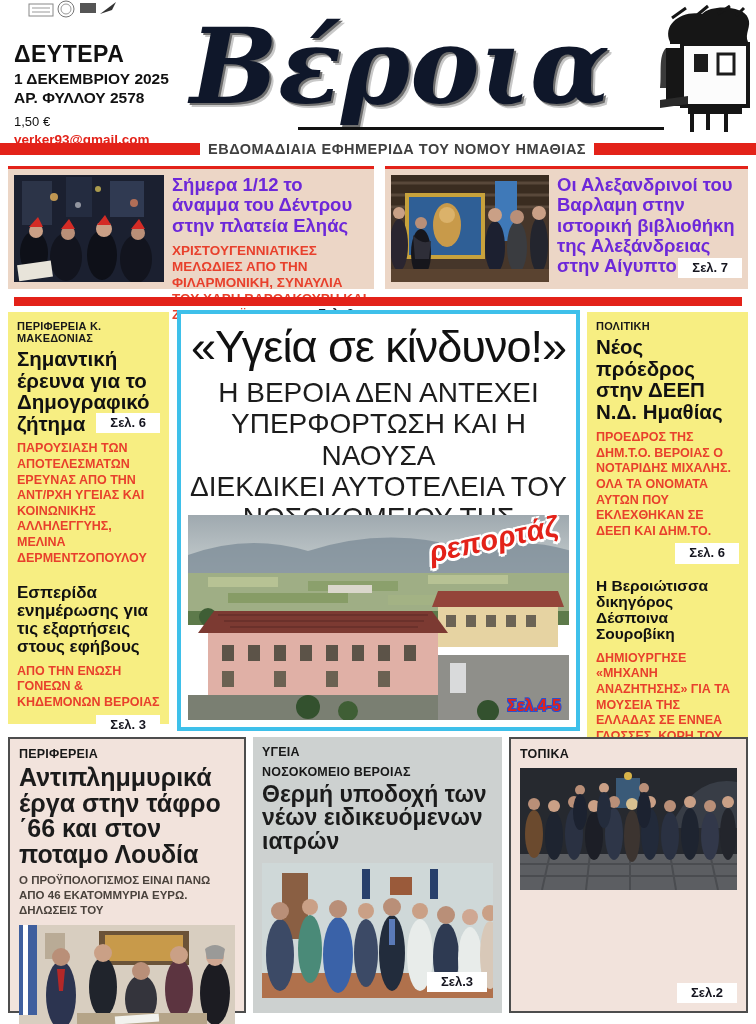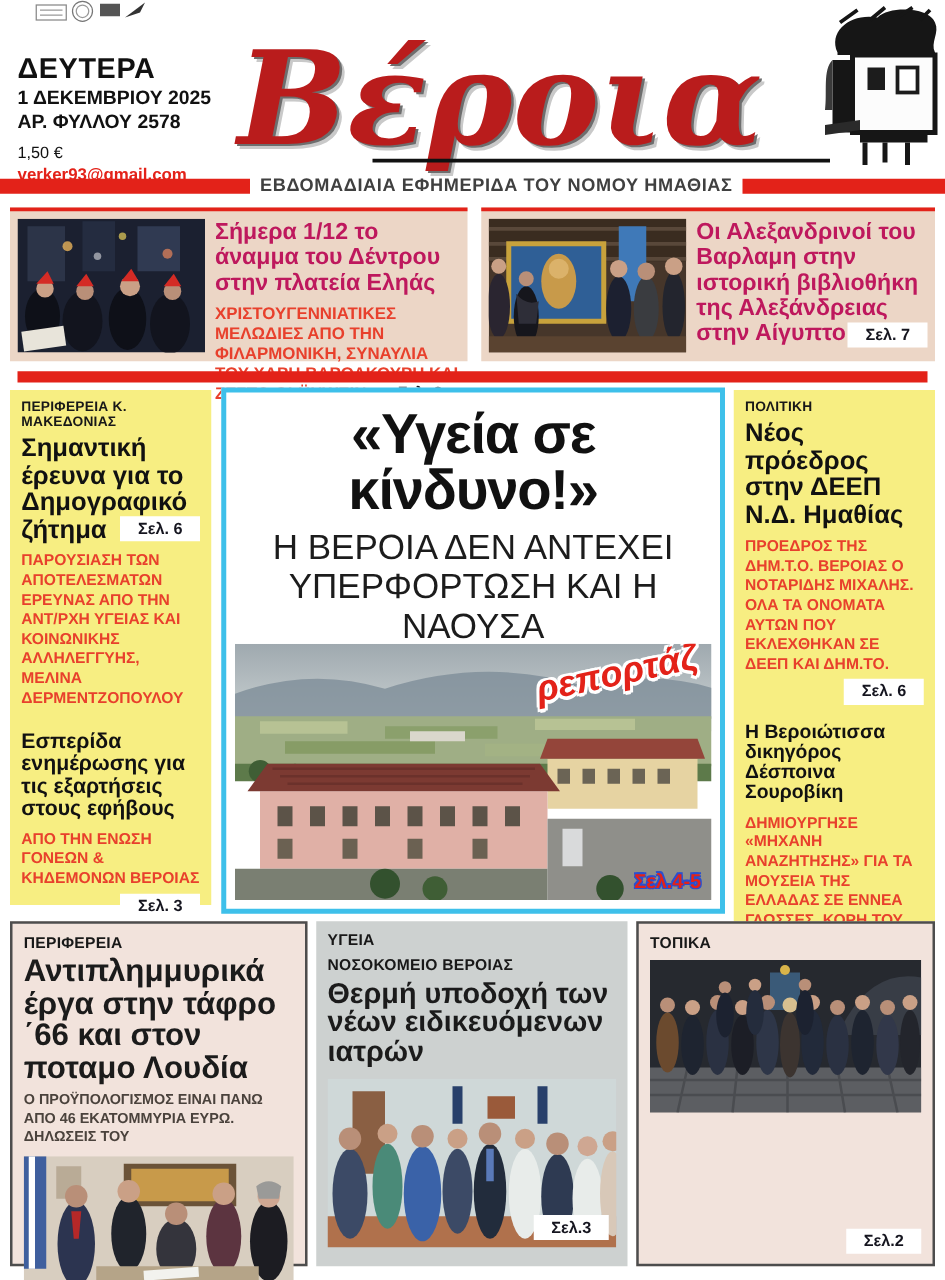--- a/index.html
+++ b/index.html
@@ -5,39 +5,39 @@
   html,body{margin:0;padding:0;background:#e8e8e8;}
   .page{position:relative;width:756px;height:1024px;background:#fff;overflow:hidden;
         font-family:"Liberation Sans",sans-serif;color:#111;}
   
   .stamps{position:absolute;left:28px;top:0;display:flex;gap:6px;align-items:flex-start;}
   .issue-info{position:absolute;left:14px;top:40px;line-height:1.25;}
   .issue-info .day{font-size:23px;font-weight:bold;letter-spacing:.5px;}
   .issue-info .date,.issue-info .no{font-size:15.5px;font-weight:bold;}
   .issue-info .price{font-size:13px;margin-top:6px;}
   .issue-info .email{font-size:13.5px;color:#e32219;font-weight:bold;margin-top:2px;}
-  .masthead{position:absolute;left:140px;top:24px;width:520px;text-align:center;
+  .masthead{position:absolute;left:140px;top:12px;width:520px;text-align:center;
             font-family:"DejaVu Serif",serif;font-style:italic;font-weight:bold;
-            font-size:104px;line-height:1.05;color:#b91c1c;
+            font-size:104px;line-height:1.05;color:#0f172a;
             text-shadow:2px 2px 0 #6e6e6e,4px 4px 0 #c9c9c9;}
   .masthead-rule{position:absolute;left:298px;top:127px;width:366px;height:3px;background:#111;}
   .house-logo{position:absolute;left:652px;top:4px;width:100px;height:130px;}
   .tagline-bar{position:absolute;left:0;top:141px;width:756px;height:16px;display:flex;align-items:center;}
   .tagline-bar .redseg{background:#e32219;height:12px;}
   .tagline-bar .redseg.l{width:200px;}
   .tagline-bar .redseg.r{flex:1;}
   .tagline-text{color:#404040;font-weight:bold;font-size:14.5px;letter-spacing:.5px;padding:0 8px;white-space:nowrap;}
   
   .topbox{position:absolute;top:166px;height:123px;background:#ecd6c6;border-top:3px solid #e32219;
           box-sizing:border-box;display:flex;padding:6px;gap:8px;}
   .topbox.b1{left:8px;width:366px;}
   .topbox.b2{left:385px;width:363px;}
   .topbox .photo{flex:0 0 auto;}
   .topbox .txt{flex:1;display:flex;flex-direction:column;}
-  .tb-head{font-size:18.5px;font-weight:bold;color:#be185d;line-height:1.1;}
+  .tb-head{font-size:18.5px;font-weight:bold;color:#6d28d9;line-height:1.1;}
   .tb-sub{font-size:13.5px;font-weight:bold;color:#e8402c;line-height:1.18;margin-top:7px;}
   .page-label{display:inline-block;background:#fff;color:#15151f;font-weight:bold;
               font-size:13px;padding:1px 14px;line-height:1.4;}
   .tb-labelrow{text-align:right;margin-top:auto;}
   .tb-labelrow.inline{margin-top:-19px;}
   
   .red-divider{position:absolute;left:14px;top:297px;width:728px;height:9px;background:#e32219;}
   
   .sidecol{position:absolute;top:312px;width:161px;background:#f7ee82;box-sizing:border-box;padding:8px 9px;}
   .sidecol.left{left:8px;height:412px;}
@@ -45,21 +45,21 @@
   .kicker{font-size:11px;font-weight:bold;color:#181818;letter-spacing:.2px;}
   .sc-head{font-size:20.5px;font-weight:bold;line-height:1.05;color:#111;margin-top:4px;}
   .sc-head.sm{font-size:15.5px;}
   .sc-red{font-size:12.5px;font-weight:bold;color:#e8402c;line-height:1.25;margin-top:8px;}
   .sc-labelrow{text-align:right;margin:4px 0;}
   .sc-labelrow.pull{margin-top:-21px;}
   .gap6{height:6px;}.gap14{height:14px;}
   
   .mainbox{position:absolute;left:177px;top:310px;width:403px;height:421px;background:#fff;
            border:4px solid #3ec0ea;box-sizing:border-box;text-align:center;}
-  .main-head{font-size:45px;font-weight:bold;letter-spacing:-1px;margin-top:10px;line-height:1;}
+  .main-head{font-size:45px;font-weight:normal;letter-spacing:-1px;margin-top:10px;line-height:1;}
   .main-sub{font-size:28px;line-height:1.12;margin-top:8px;white-space:pre-line;color:#1c1c1c;
             font-family:"Liberation Sans",sans-serif;}
   .main-photo{position:absolute;left:7px;right:7px;bottom:7px;height:205px;overflow:hidden;}
   .reportaz{position:absolute;right:10px;top:8px;font-size:29px;font-weight:bold;font-style:italic;
             color:#e32219;transform:rotate(-12deg);
             text-shadow:-2px -2px 0 #fff,2px -2px 0 #fff,-2px 2px 0 #fff,2px 2px 0 #fff,0 3px 0 #fff;}
   .main-pagelabel{position:absolute;right:8px;bottom:5px;font-size:16px;font-weight:bold;color:#e32219;
                   text-shadow:-1px -1px 0 #2a4fd0,1px -1px 0 #2a4fd0,-1px 1px 0 #2a4fd0,1px 1px 0 #2a4fd0;}
   
   .botbox{position:absolute;top:737px;height:276px;box-sizing:border-box;padding:8px 9px;

